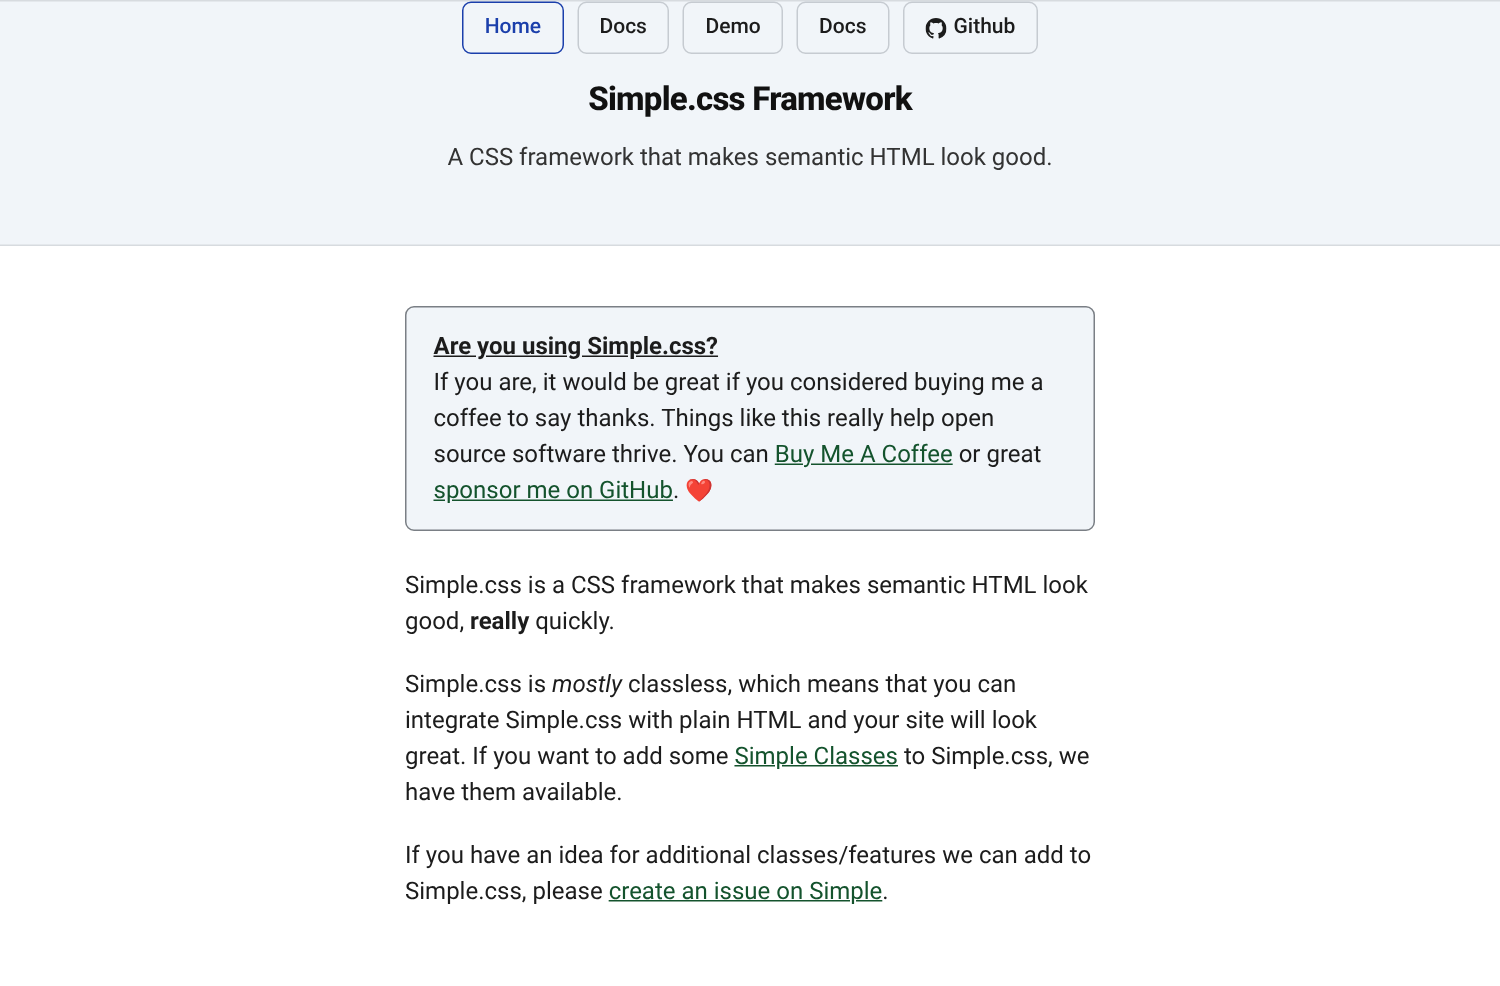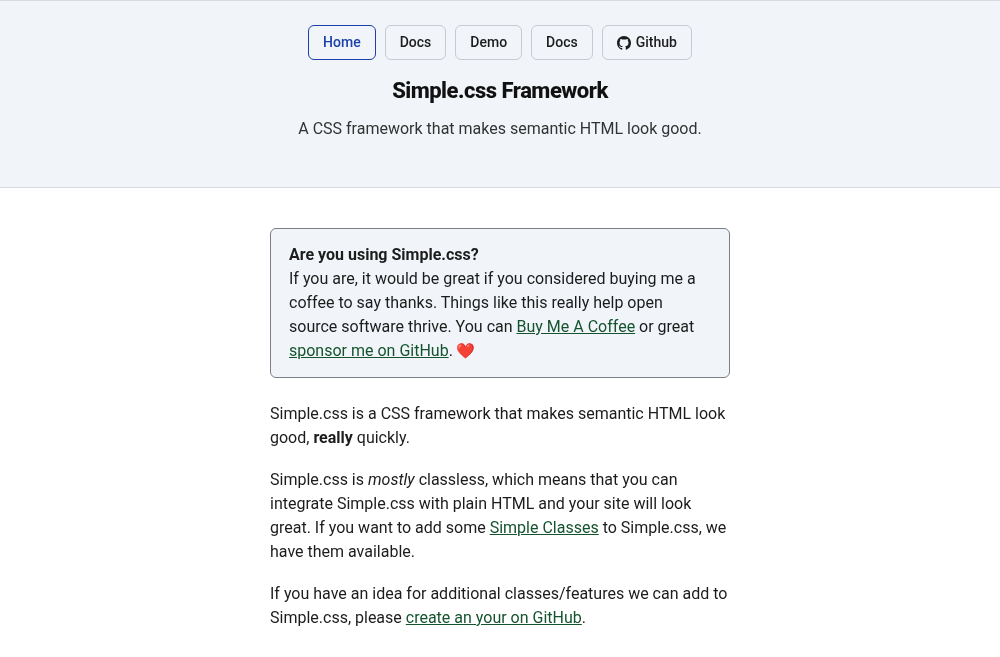--- a/index.html
+++ b/index.html
@@ -12,21 +12,21 @@
       font-family: -apple-system, BlinkMacSystemFont, "Segoe UI", Roboto, Helvetica, Arial, sans-serif;
       color: #1c1c1c;
       font-size: 16px;
       line-height: 1.5;
     }
 
     header {
       background: #f1f5f9;
       border-top: 1px solid #d7dbdf;
       border-bottom: 1px solid #d7dbdf;
-      padding: 24px 0 28px 0;
+      padding: 0 0 28px 0;
       text-align: center;
     }
 
     nav {
       display: flex;
       justify-content: center;
       gap: 9px;
       margin-bottom: 14px;
     }
 
@@ -73,20 +73,21 @@
       border: 1px solid #7a7f85;
       background: #f1f5f9;
       border-radius: 6px;
       padding: 14px 18px;
       margin-bottom: 24px;
       line-height: 1.5;
     }
 
     .callout strong {
       font-weight: 700;
+      text-decoration: underline;
     }
 
     p {
       margin-bottom: 18px;
     }
 
     a.inline-link {
       color: #14532d;
       text-decoration: underline;
     }
@@ -148,16 +149,16 @@
 
   <p>
     <span>Simple.css is a CSS framework that makes semantic HTML look good, </span><strong class="bold">really</strong><span> quickly.</span>
   </p>
 
   <p>
     <span>Simple.css is </span><em class="italic">mostly</em><span> classless, which means that you can integrate Simple.css with plain HTML and your site will look great. If you want to add some </span><a class="inline-link">Simple Classes</a><span> to Simple.css, we have them available.</span>
   </p>
 
   <p>
-    <span>If you have an idea for additional classes/features we can add to Simple.css, please </span><a class="inline-link">create an your on GitHub</a><span>.</span>
+    <span>If you have an idea for additional classes/features we can add to Simple.css, please </span><a class="inline-link">create an issue on Simple</a><span>.</span>
   </p>
 
 </main>
 
 </body></html>

